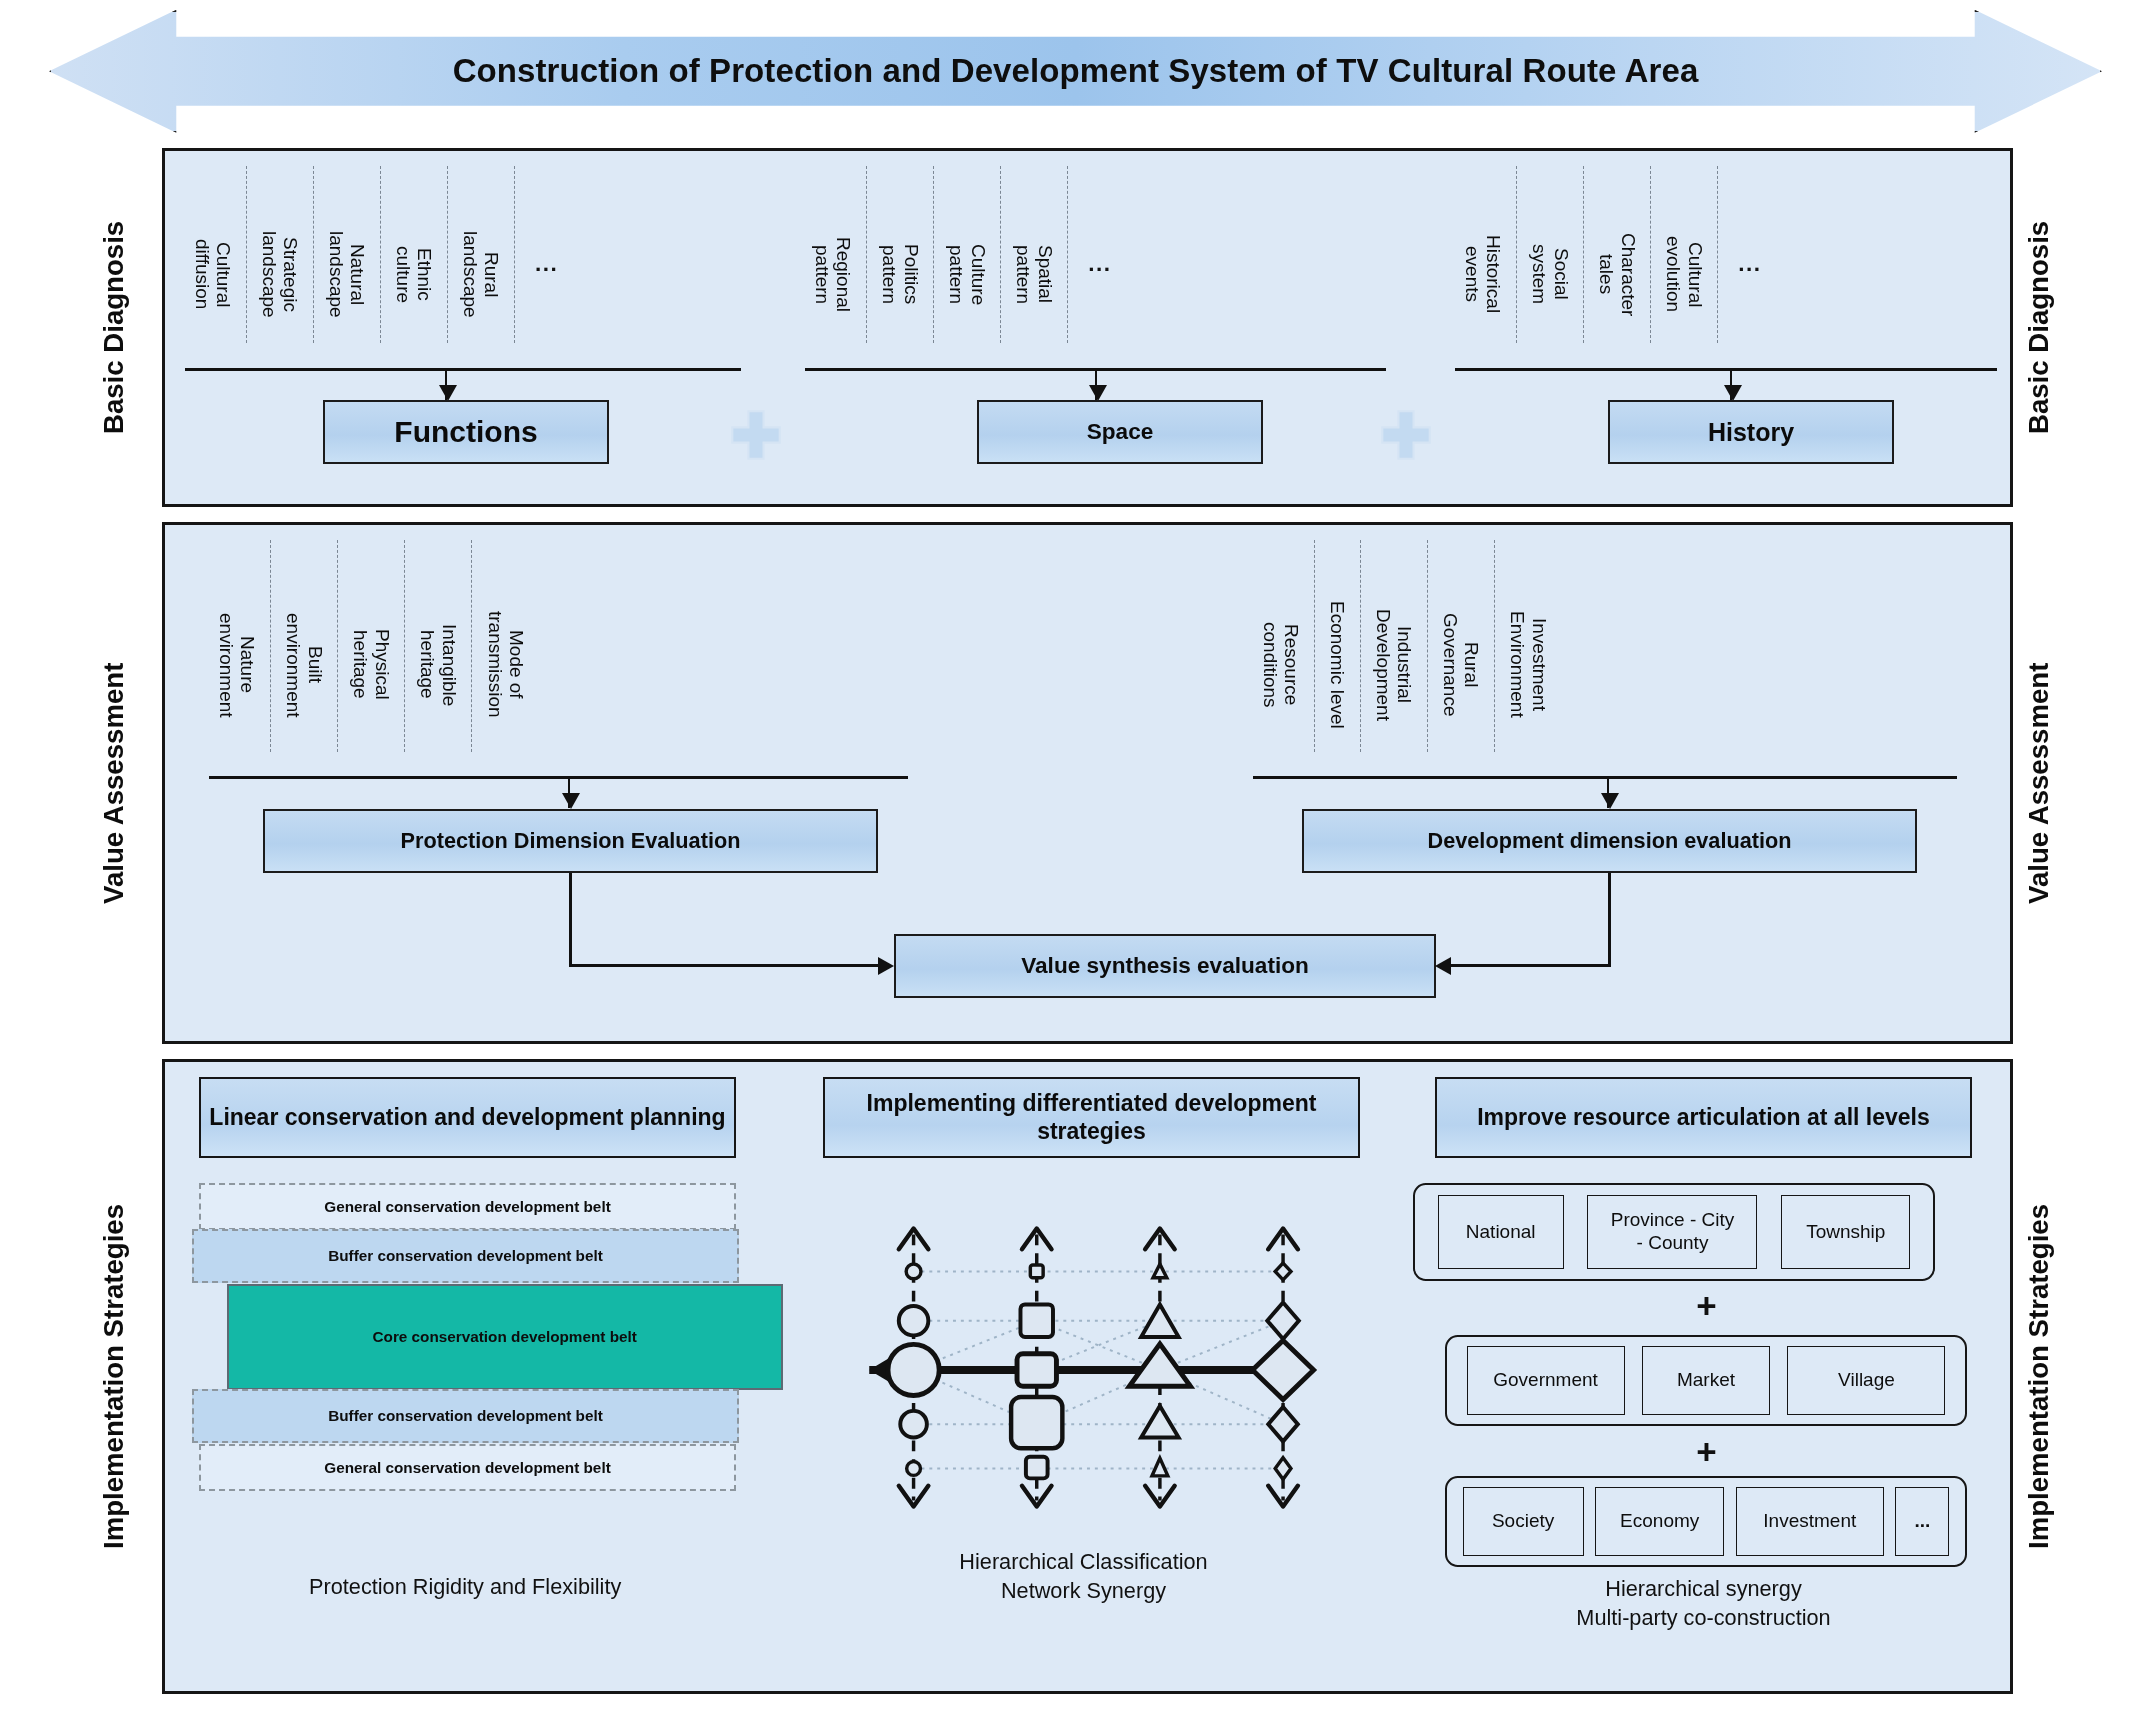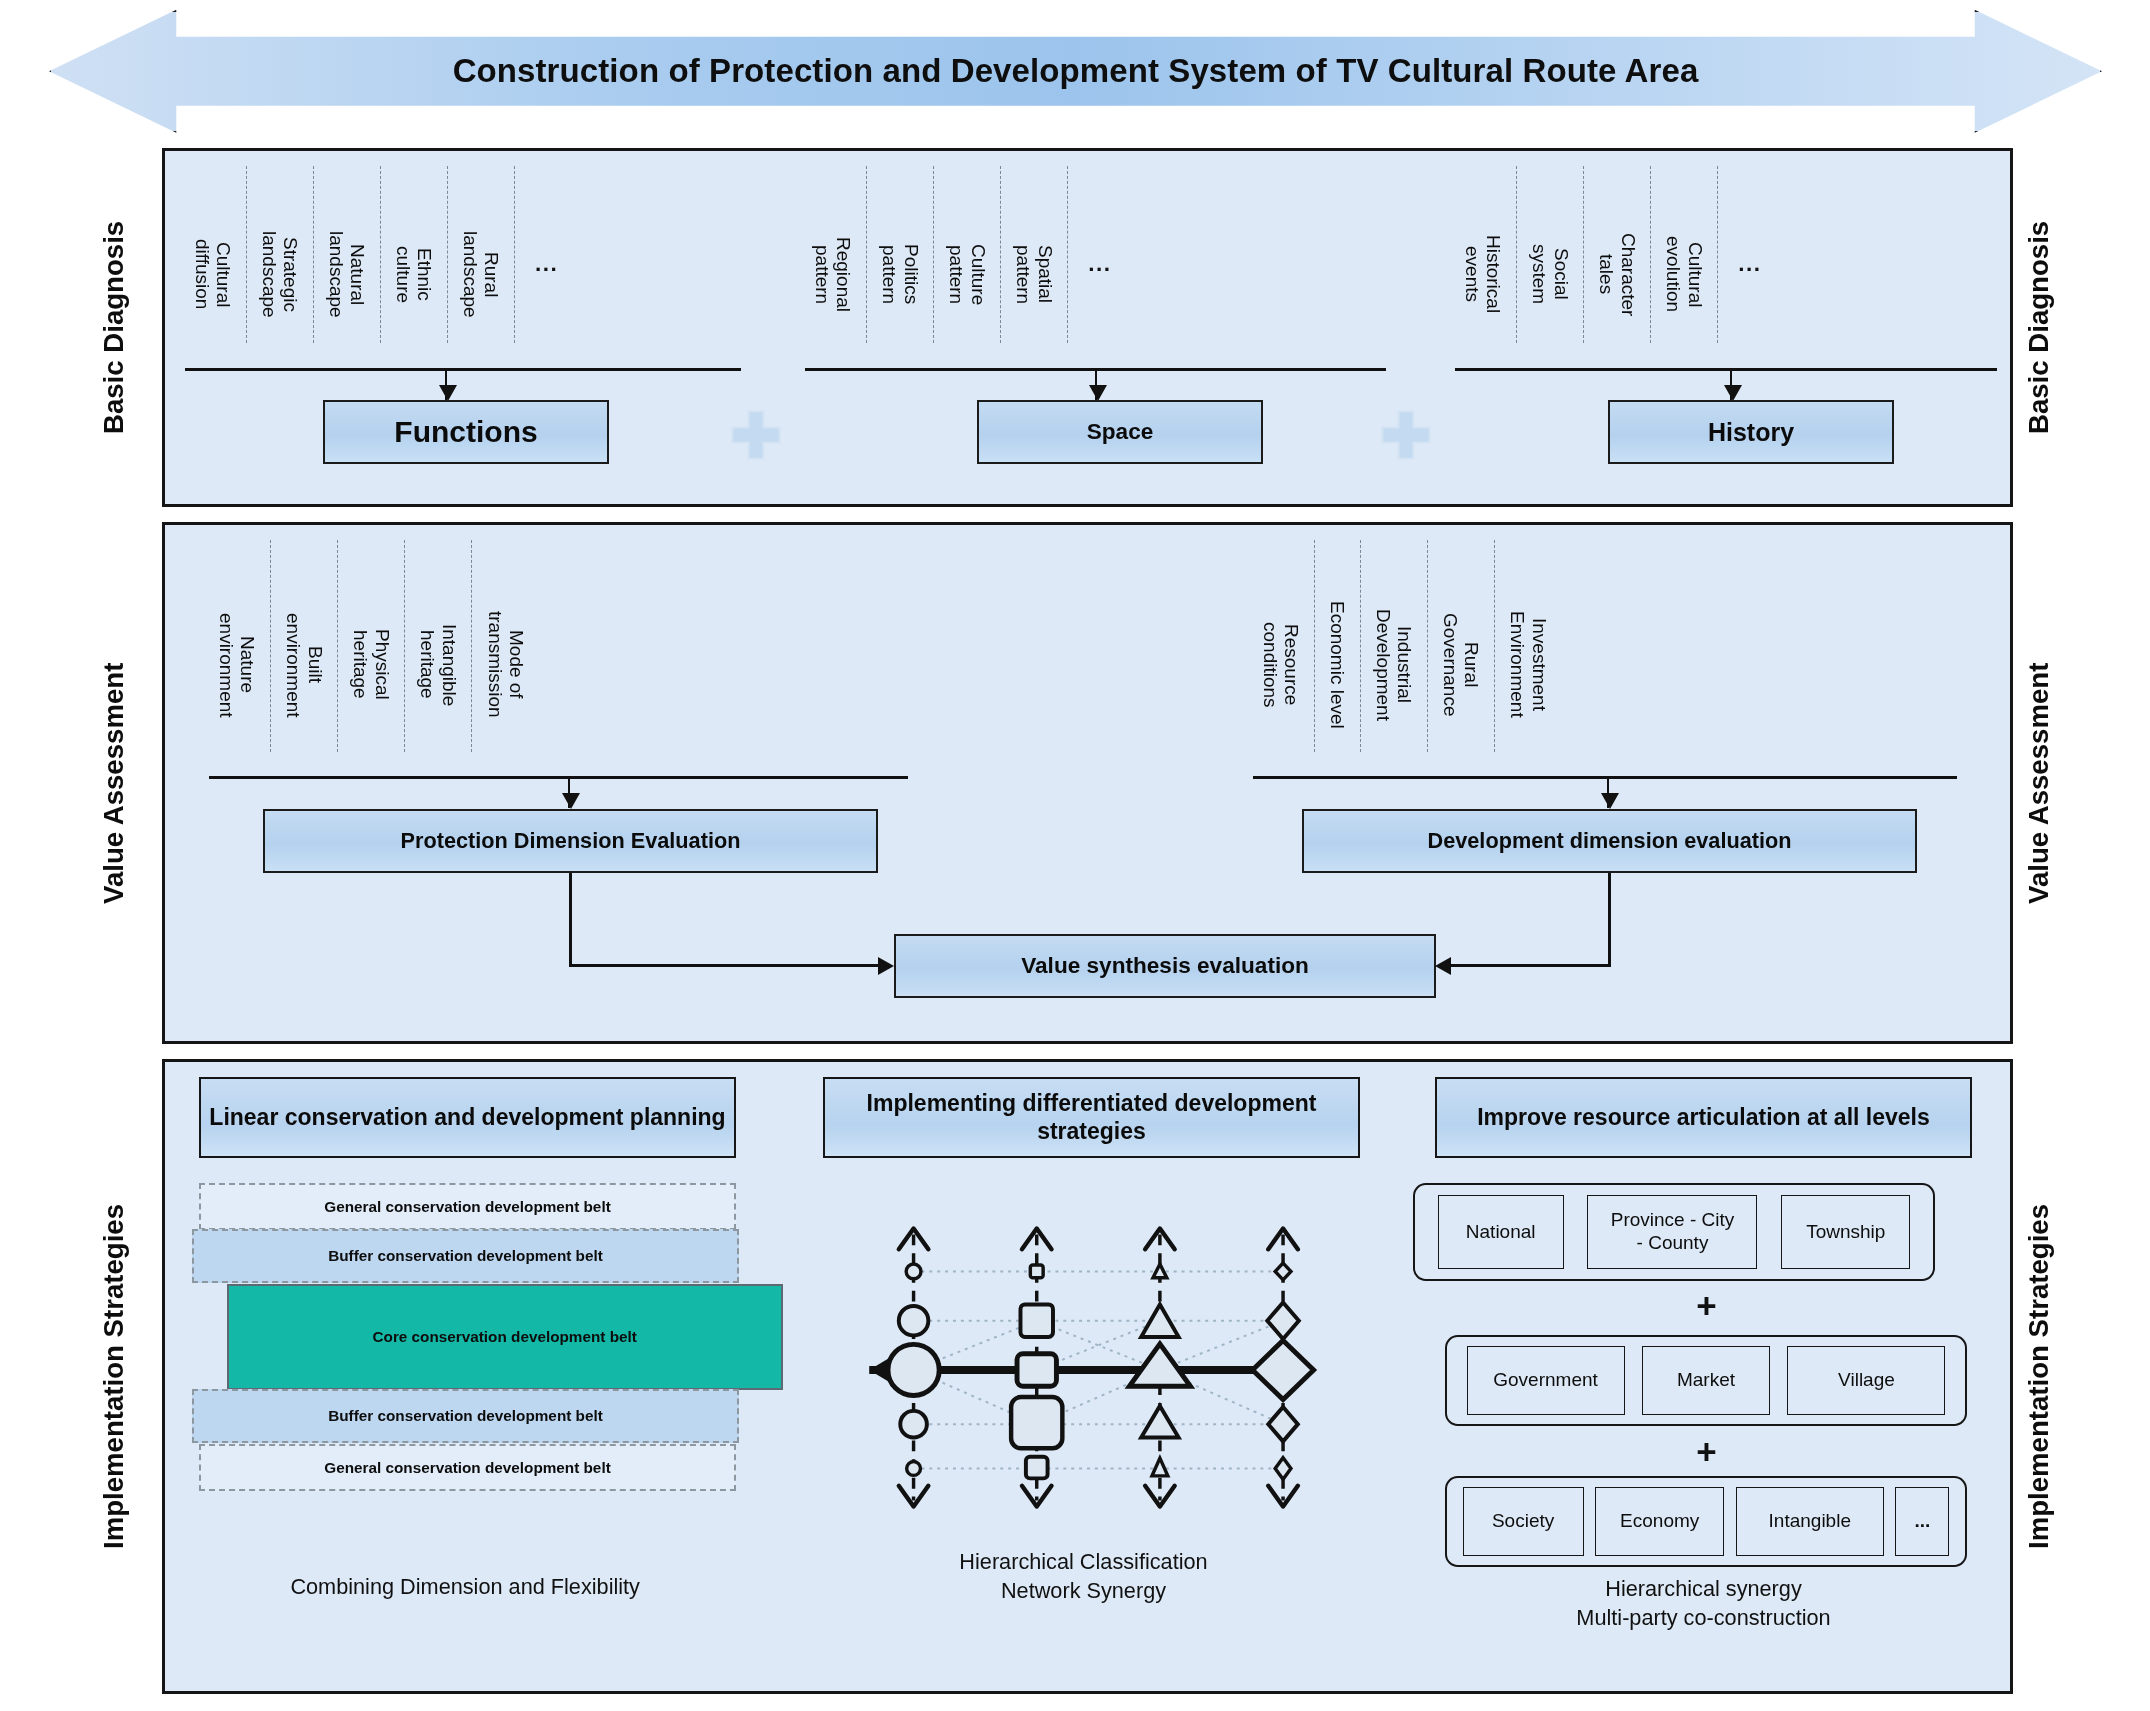--- a/index.html
+++ b/index.html
@@ -281,21 +281,21 @@
 
   <div class="strat-head" style="left:34px; top:14.8px; width:537px; height:81px;">Linear conservation and
 development planning</div>
 
   <div class="belt belt-general" style="left:34px; top:121px; width:537px; height:47px;">General conservation development belt</div>
   <div class="belt belt-buffer" style="left:27px; top:167px; width:547px; height:54px;">Buffer conservation development belt</div>
   <div class="belt belt-core" style="left:19.7px; top:222px; width:556px; height:106px;">Core conservation development belt</div>
   <div class="belt belt-buffer" style="left:27px; top:327px; width:547px; height:54px;">Buffer conservation development belt</div>
   <div class="belt belt-general" style="left:34px; top:382px; width:537px; height:47px;">General conservation development belt</div>
 
-  <div class="caption" style="left:19.7px; top:510px; width:561px;">Combining Dimension and Flexibility</div>
+  <div class="caption" style="left:19.7px; top:510px; width:561px;">Protection Rigidity and Flexibility</div>
 
   <div class="strat-head" style="left:650px; top:14.8px; width:537px; height:81px;margin-left:8px;">Implementing differentiated
 development strategies</div>
 
   <svg style="position:absolute; left:650px; top:138px;" width="542" height="335" viewBox="0 0 1100 680">
     <g stroke="#111" fill="none">
 
       <g stroke-dasharray="22 16" stroke-width="7">
         <line x1="200" y1="70" x2="200" y2="610"></line>
         <line x1="450" y1="70" x2="450" y2="610"></line>
@@ -381,20 +381,20 @@
     <div class="lvl-cell" style="width:158px; height:69px;">Government</div>
     <div class="lvl-cell" style="width:128px; height:69px;">Market</div>
     <div class="lvl-cell" style="width:158px; height:69px;">Village</div>
   </div>
 
   <div class="plus-sign" style="left:1507px; top:372px; width:69px;">+</div>
 
   <div class="lvl-group" style="left:1280px; top:414px; width:522px; height:91px; padding:0 9.8px;">
     <div class="lvl-cell" style="width:121px; height:69px;">Society</div>
     <div class="lvl-cell" style="width:129px; height:69px;">Economy</div>
-    <div class="lvl-cell" style="width:148px; height:69px;">Intangible</div>
+    <div class="lvl-cell" style="width:148px; height:69px;">Investment</div>
     <div class="lvl-cell" style="width:54px; height:69px; font-weight:bold;">...</div>
   </div>
 
   <div class="caption" style="left:1270px; top:512px; width:537px;">Hierarchical synergy
 Multi-party co-construction</div>
 </div>
 
 
 </body></html>

